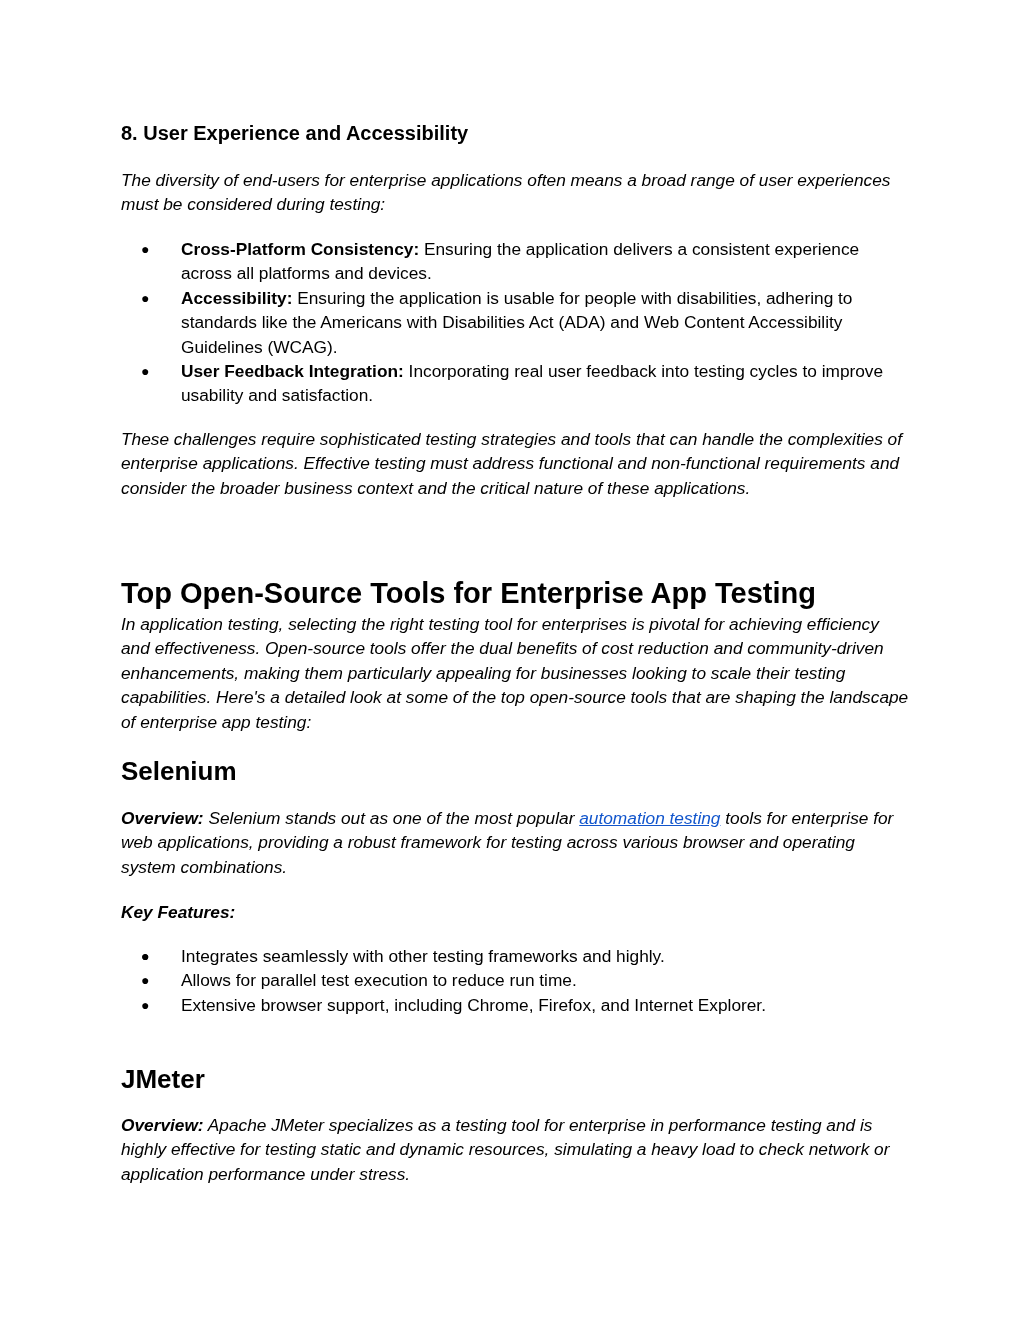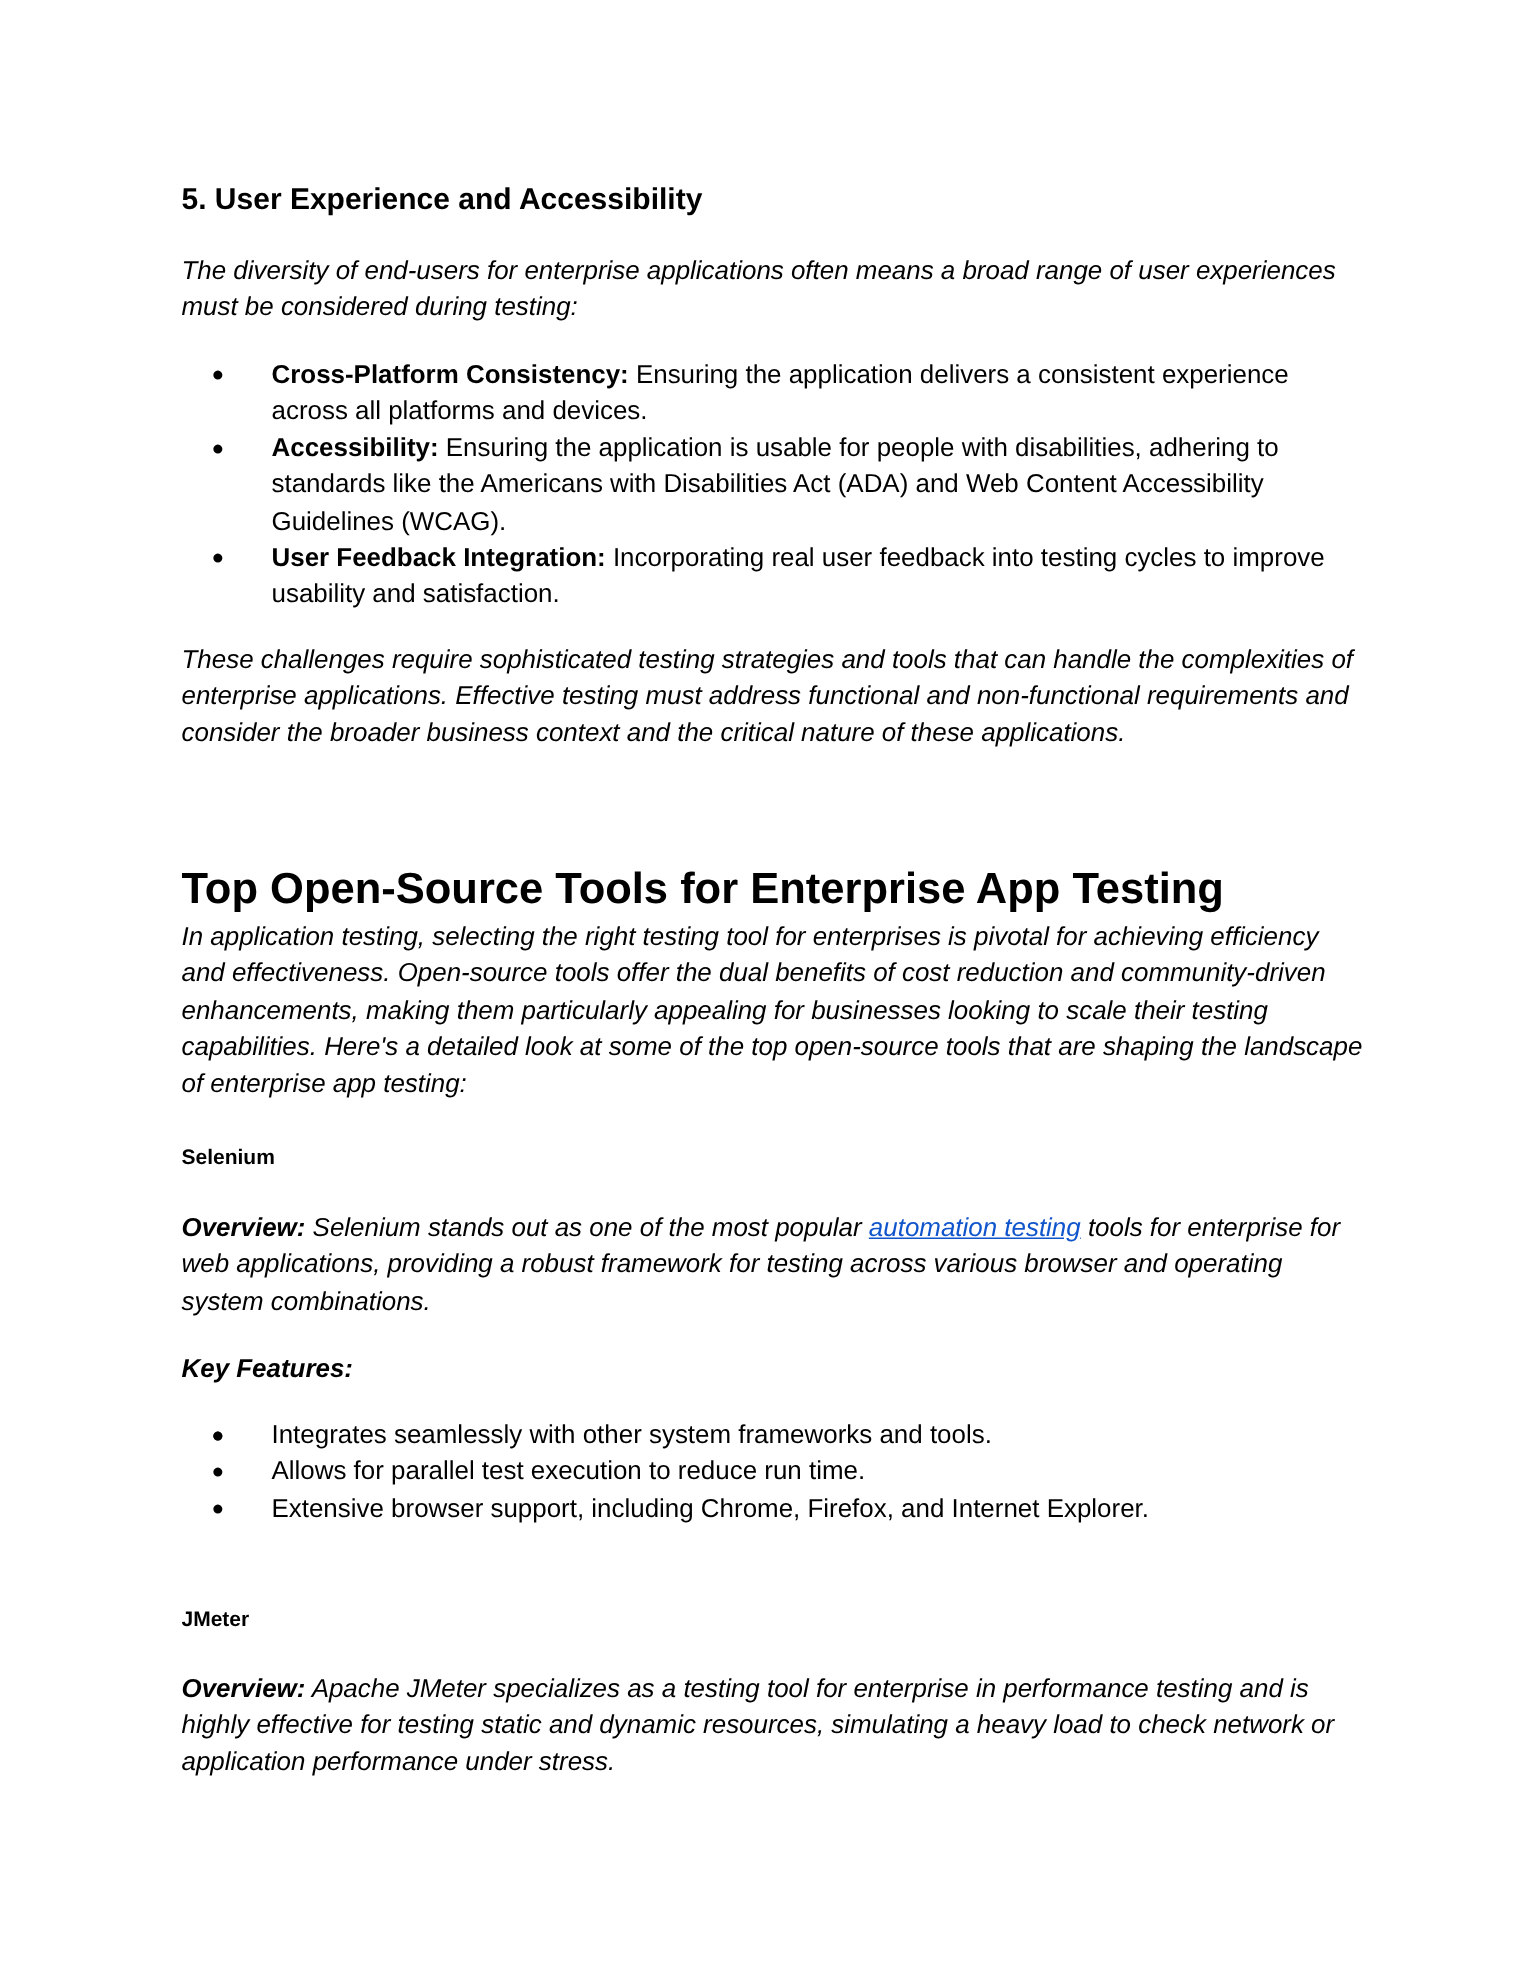--- a/index.html
+++ b/index.html
@@ -2,34 +2,34 @@
 <html><head>
 <meta charset="utf-8">
 <style>
   html, body { margin: 0; padding: 0; background: #ffffff; }
   body { width: 1024px; height: 1325px; position: relative; overflow: hidden;
          font-family: "Liberation Sans", sans-serif; color: #000; }
   .page { position: absolute; left: 121px; top: 0; width: 790px; }
   .abs { position: absolute; left: 0; margin: 0; }
   .h3 { font-size: 20px; font-weight: bold; line-height: 24px; }
   .h1 { font-size: 29px; font-weight: bold; line-height: 34px; margin-top: 20px; }
-  .h2 { font-size: 14px; font-weight: bold; line-height: 26px; }
+  .h2 { font-size: 26px; font-weight: bold; line-height: 26px; }
   p.body { font-size: 17.3px; line-height: 24.4px; width: 790px; font-style: italic; }
   ul.bul { list-style: none; padding: 0; margin: 0; width: 790px; }
   ul.bul li { position: relative; padding-left: 60px; font-size: 17.3px; line-height: 24.4px; }
   ul.bul li .dot { position: absolute; left: 20px; top: 0; font-size: 14px; }
   b { font-weight: bold; }
   a.link { color: #1155cc; text-decoration: underline; text-align: center; }
 </style>
 </head>
 <body>
 
 <div class="page">
 
-  <h3 class="abs h3" style="top:121px">5. User Experience and Accessibility</h3>
+  <h3 class="abs h3" style="top:121px">8. User Experience and Accessibility</h3>
 
   <p class="abs body" style="top:168px">The diversity of end-users for enterprise applications often means a broad range of user experiences must be considered during testing:</p>
 
   <ul class="abs bul" style="top:237px">
     <li>
       <span class="dot">●</span>
       <b>Cross-Platform Consistency:</b><span> Ensuring the application delivers a consistent experience across all platforms and devices.</span>
     </li>
     <li>
       <span class="dot">●</span>
@@ -48,21 +48,21 @@
   <p class="abs body" style="top:612px">In application testing, selecting the right testing tool for enterprises is pivotal for achieving efficiency and effectiveness. Open-source tools offer the dual benefits of cost reduction and community-driven enhancements, making them particularly appealing for businesses looking to scale their testing capabilities. Here's a detailed look at some of the top open-source tools that are shaping the landscape of enterprise app testing:</p>
 
   <h2 class="abs h2" style="top:758px">Selenium</h2>
 
   <p class="abs body" style="top:806px"><b>Overview:</b><span> Selenium stands out as one of the most popular </span><a class="link" href="#">automation testing</a><span> tools for enterprise for web applications, providing a robust framework for testing across various browser and operating system combinations.</span></p>
 
   <p class="abs body" style="top:900px; font-weight:bold">Key Features:</p>
 
   <ul class="abs bul" style="top:944px">
     <li><span class="dot">●</span></li>
-    <li><span class="dot">●</span><span>Integrates seamlessly with other system frameworks and tools.</span></li>
+    <li><span class="dot">●</span><span>Integrates seamlessly with other testing frameworks and highly.</span></li>
     <li><span class="dot">●</span><span>Allows for parallel test execution to reduce run time.</span></li>
     <li><span class="dot">●</span><span>Extensive browser support, including Chrome, Firefox, and Internet Explorer.</span></li>
   </ul>
 
   <h2 class="abs h2" style="top:1066px">JMeter</h2>
 
   <p class="abs body" style="top:1113px"><b>Overview:</b><span> Apache JMeter specializes as a testing tool for enterprise in performance testing and is highly effective for testing static and dynamic resources, simulating a heavy load to check network or application performance under stress.</span></p>
 
 </div>
 

